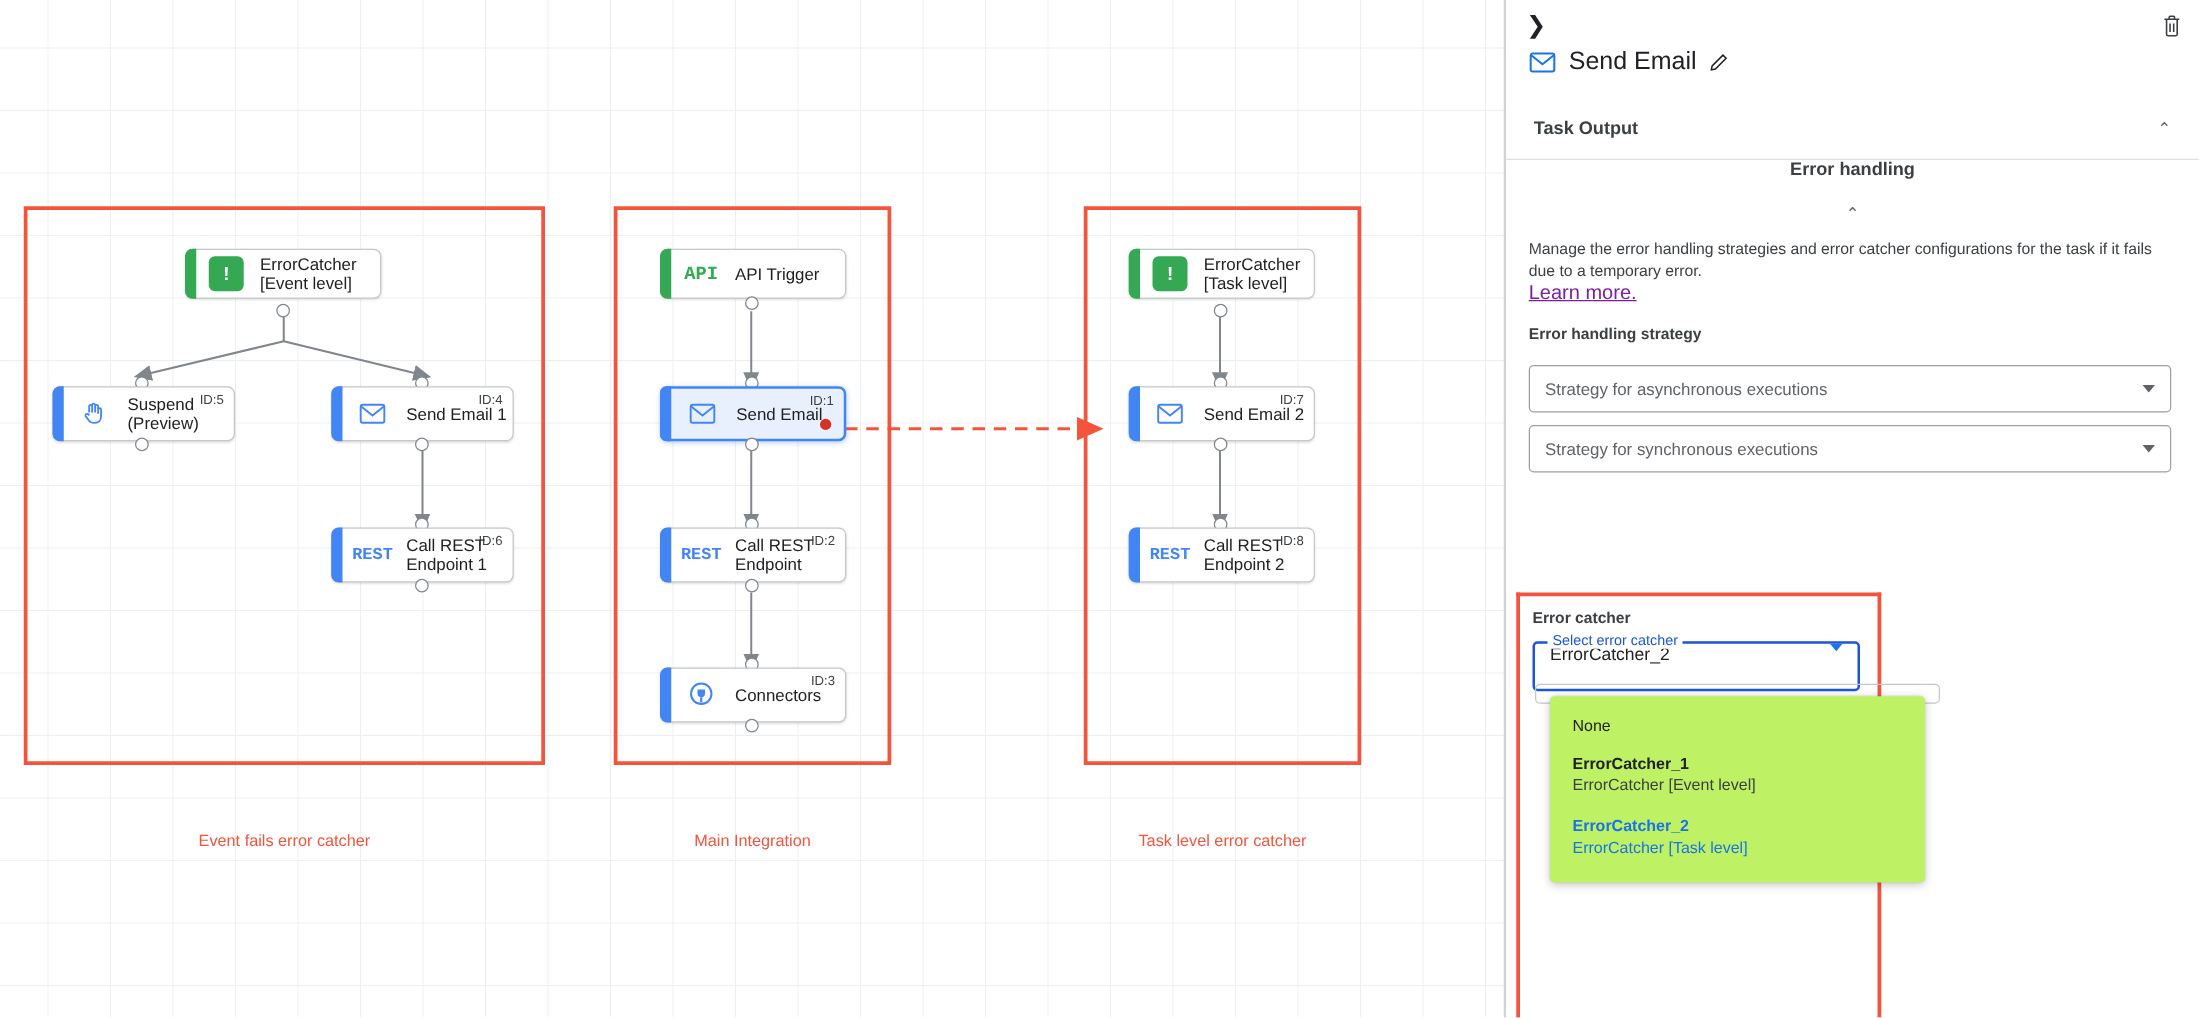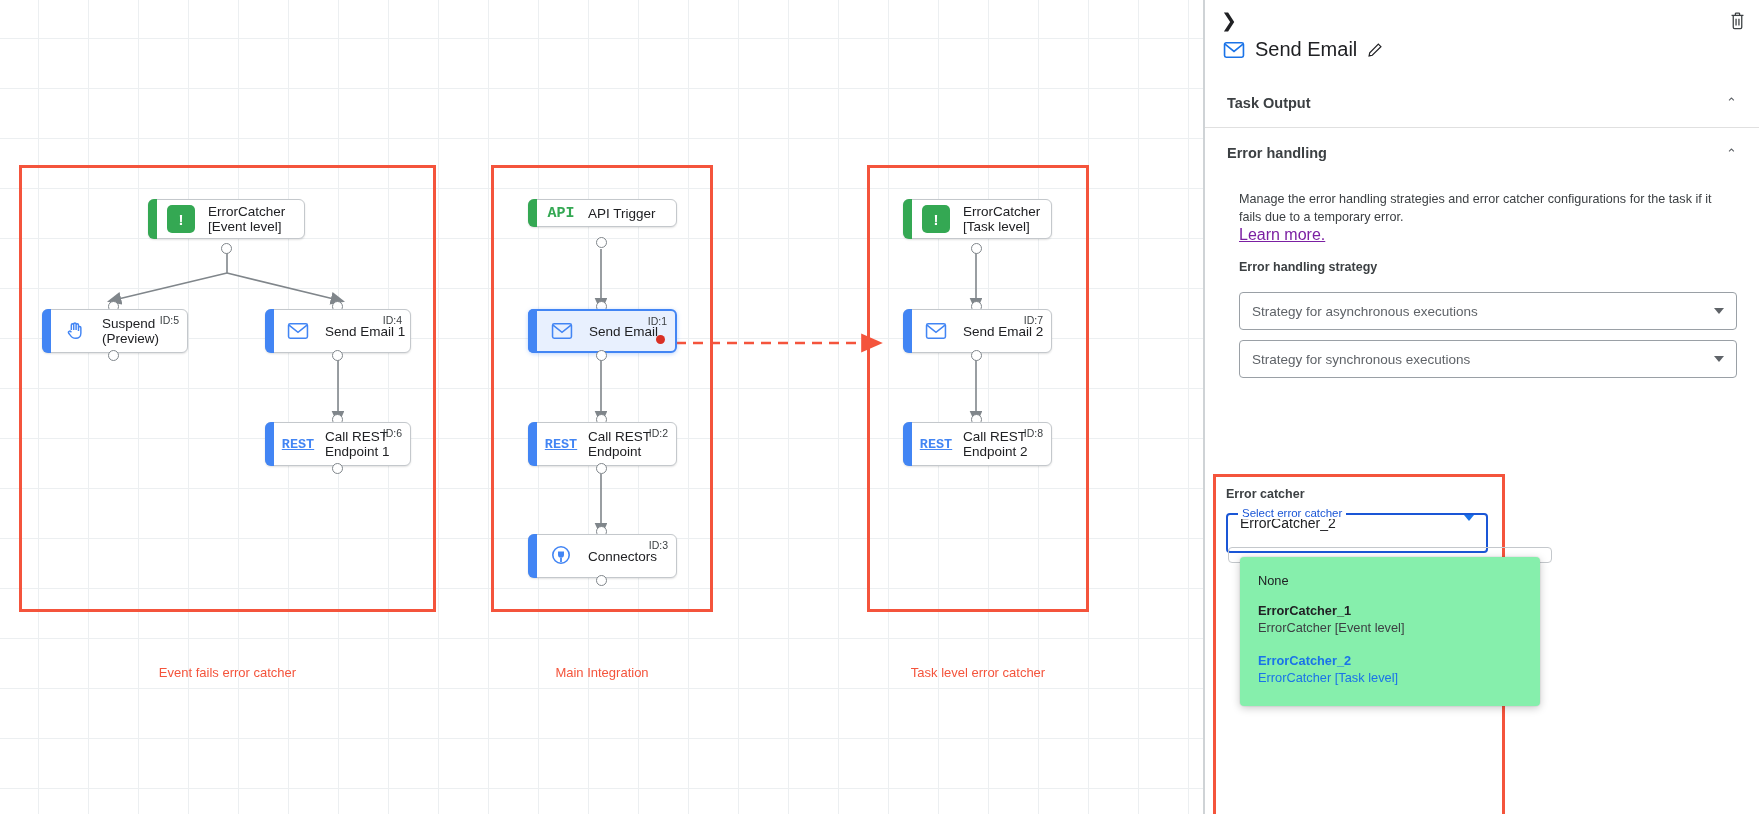--- a/index.html
+++ b/index.html
@@ -85,21 +85,21 @@
     font-size: 10.5px;
     color: #3c4043;
   }
   
   .sq-ec {
     width: 28px; height: 28px; background:#34a853; border-radius:5px;
     display:flex; align-items:center; justify-content:center;
     color:#fff; font-weight:bold; font-size:15px; letter-spacing:0;
   }
   .api-txt { color:#34a853; font-family:"Liberation Mono", monospace; font-weight:bold; font-size:15px; }
-  .rest-txt { color:#4285f4; font-family:"Liberation Mono", monospace; font-weight:bold; font-size:13.5px;text-decoration:underline; }
+  .rest-txt { color:#4285f4; font-family:"Liberation Mono", monospace; font-weight:bold; font-size:13.5px; }
 
   
   .port {
     position: absolute;
     width: 11px; height: 11px;
     border: 1.6px solid #80868b;
     border-radius: 50%;
     background: #ffffff;
   }
   .reddot {
@@ -154,21 +154,21 @@
   .acc-row {
     height: 50px;
     border-bottom: 1px solid #e0e0e0;
     display:flex; align-items:center;
     padding: 0 22px 0 22px;
     cursor:pointer;
   }
   .acc-title { font-size:14.5px; font-weight:bold; color:#3c4043; flex:1; }
   .chev { color:#5f6368; font-size:13px; }
 
-  .eh-body { padding: 12px 22px 0 34px; }
+  .eh-body { padding: 12px 22px 0 18px; }
   .eh-desc {
     font-size: 12.6px; color:#3c4043; line-height:18px;
   }
   .learn-more { color:#7b1fa2; text-decoration:underline; cursor:pointer; }
   .field-label { font-size:12.5px; font-weight:bold; color:#3c4043; margin-top:16px; }
 
   .select-box {
     margin-top: 10px;
     height: 38px;
     border: 1px solid #9aa0a6;
@@ -209,21 +209,21 @@
     background:#fff; padding:0 4px;
     font-size:11.5px; color:#1a56d6;
   }
   .outlined-select .ol-val { flex:1; font-size:14px; color:#202124; }
   .caret-blue { width:0;height:0;border-left:5px solid transparent;border-right:5px solid transparent;border-top:6px solid #1a73e8; }
 
   .dropdown {
     position:absolute;
     left: 24px; top: 80px;
     width: 300px;
-    background:#86efac;
+    background:#bef264;
     border-radius: 4px;
     box-shadow: 0 2px 8px rgba(0,0,0,.22), 0 0 0 1px rgba(0,0,0,.04);
     padding: 10px 0 12px 0;
   }
   .dd-item { padding: 8px 18px; cursor:pointer; }
   .dd-item .t1 { font-size:12.8px; font-weight:bold; color:#202124; line-height:17px; }
   .dd-item .t2 { font-size:12.8px; color:#3c4043; line-height:17px; }
   .dd-item.sel2 .t1 { color:#1a73e8; }
   .dd-item.sel2 .t2 { color:#1a73e8; }
   .dd-item.plain { font-size:12.8px; color:#202124; padding: 6px 18px; }
@@ -322,21 +322,21 @@
       </div>
       <div class="nlabel">Call REST
 Endpoint 1</div>
       <div class="nid">ID:6</div>
     </div>
     <div class="port" style="left:332px; top:463px;"></div>
 
     <div class="group-frame" style="left:491px; top:165px; width:222px; height:447px;"></div>
     <div class="group-label" style="left:491px; top:665px; width:222px;">Main Integration</div>
 
-    <div class="node green" style="left:528px; top:199px; width:149px; height:28px;">
+    <div class="node green" style="left:528px; top:199px; width:149px; height:40px;">
       <div class="accent"></div>
       <div class="nicon">
         <span class="api-txt">API</span>
       </div>
       <div class="nlabel">API Trigger</div>
     </div>
     <div class="port" style="left:596px; top:237px;"></div>
 
     <div class="port" style="left:596px; top:301px;"></div>
     <div class="node blue sel" style="left:528px; top:309px; width:149px;">
@@ -449,21 +449,21 @@
       </div>
     </div>
 
 
 
     <div class="acc-row">
       <span class="acc-title">Task Output</span>
       <span class="chev">⌃</span>
     </div>
 
-    <div class="acc-row" style="border-bottom:none;">
+    <div class="acc-row" style="border-bottom:none;flex-direction:column;">
       <span class="acc-title">Error handling</span>
       <span class="chev">⌃</span>
     </div>
 
     <div class="eh-body">
       <div class="eh-desc">Manage the error handling strategies and error catcher configurations for the task if it fails due to a temporary error.</div>
       <div class="learn-more" style="display:inline-block;">Learn more.</div>
       <div class="field-label">Error handling strategy</div>
 
       <div class="select-box" style="margin-top:18px;">

